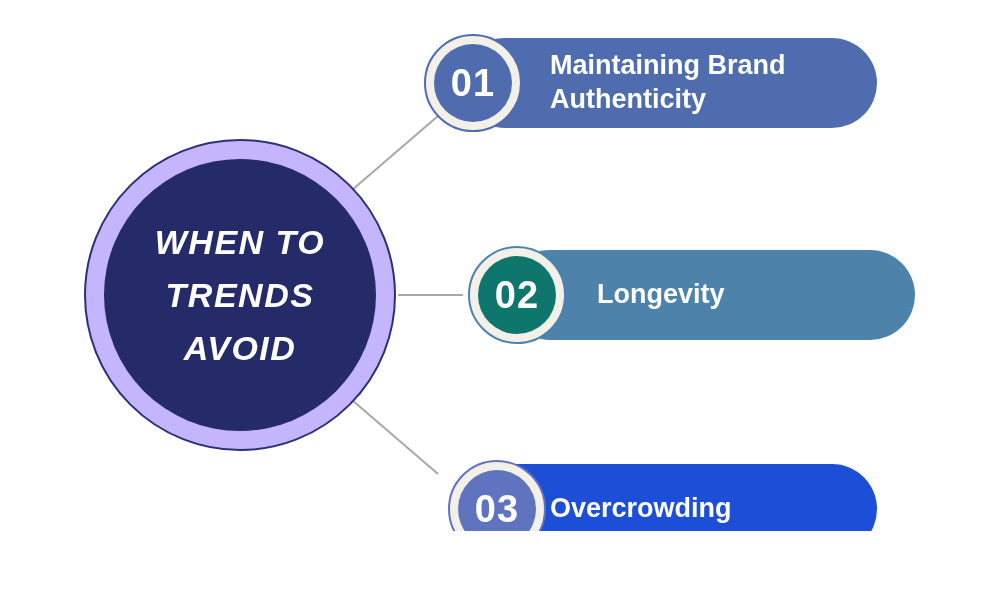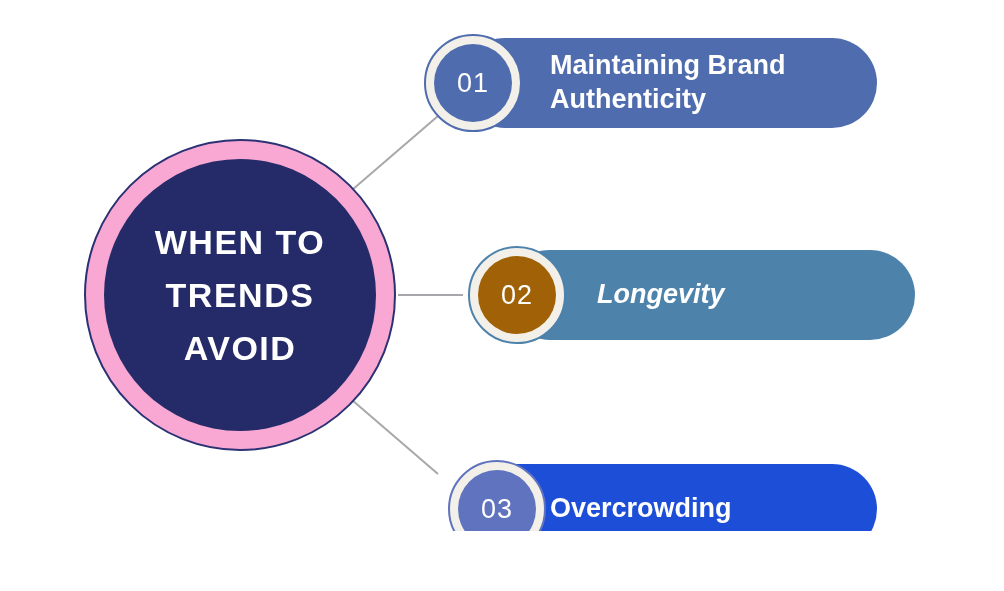--- a/index.html
+++ b/index.html
@@ -54,21 +54,21 @@
     height: 90px;
     border-radius: 45px;
     box-sizing: border-box;
     display: flex;
     align-items: center;
     color: #ffffff;
     font-weight: bold;
     font-size: 27px;
   }
   .pill-1 { left: 460px; top: 38px;  width: 417px; padding-left: 90px; }
-  .pill-2 { left: 505px; top: 250px; width: 410px; padding-left: 92px; font-style: italic; }
+  .pill-2 { left: 505px; top: 250px; width: 410px; padding-left: 92px; }
   .pill-3 { left: 460px; top: 464px; width: 417px; padding-left: 90px; }
   .pill-label { max-width: 310px; line-height: 1.25; }
 
   
   .num-circle {
     position: absolute;
     width: 98px; height: 98px;
     box-sizing: border-box;
     border: 2px solid;
     border-radius: 50%;
@@ -81,22 +81,22 @@
   .pos-3 { left: 448px; top: 460px; }
   .num-fill {
     width: 78px; height: 78px;
     border-radius: 50%;
     display: flex;
     align-items: center;
     justify-content: center;
   }
   .num {
     color: #ffffff;
-    font-weight: normal;
-    font-size: 27px;
+    font-weight: bold;
+    font-size: 38px;
     letter-spacing: 1px;
   }
 </style>
 </head>
 <body style="background: rgb(255, 255, 255);">
 
 <div class="canvas">
 
   <svg class="lines" viewBox="0 0 1004 591" xmlns="http://www.w3.org/2000/svg">
     <line class="conn" x1="352" y1="190" x2="438" y2="116" style="stroke: rgb(168, 168, 172);"></line>
@@ -113,31 +113,31 @@
   <div class="pill pill-3" style="background-color: #1d4ed8; color: rgb(255, 255, 255);">
     <span class="pill-label">Overcrowding</span>
   </div>
 
   <div class="num-circle pos-1" style="border-color: rgb(78, 108, 174); background-color: rgb(243, 240, 233);">
     <div class="num-fill" style="background-color: rgb(78, 108, 174);">
       <span class="num">01</span>
     </div>
   </div>
   <div class="num-circle pos-2" style="border-color: rgb(77, 130, 171); background-color: rgb(243, 240, 233);">
-    <div class="num-fill" style="background-color: #a16207;">
+    <div class="num-fill" style="background-color: #0f766e;">
       <span class="num">02</span>
     </div>
   </div>
   <div class="num-circle pos-3" style="border-color: rgb(95, 115, 191); background-color: rgb(243, 240, 233);">
     <div class="num-fill" style="background-color: rgb(95, 115, 191);">
       <span class="num">03</span>
     </div>
   </div>
 
-  <div class="center-outer" style="background-color: #f9a8d4; border-color: rgb(43, 50, 116);">
+  <div class="center-outer" style="background-color: #c4b5fd; border-color: rgb(43, 50, 116); font-style: italic;">
     <div class="center-inner" style="background-color: rgb(37, 43, 104);">
       <div class="center-title" style="color: rgb(255, 255, 255);">
         <span>WHEN TO</span>
         <span>TRENDS</span>
         <span>AVOID</span>
       </div>
     </div>
   </div>
 
 </div>

